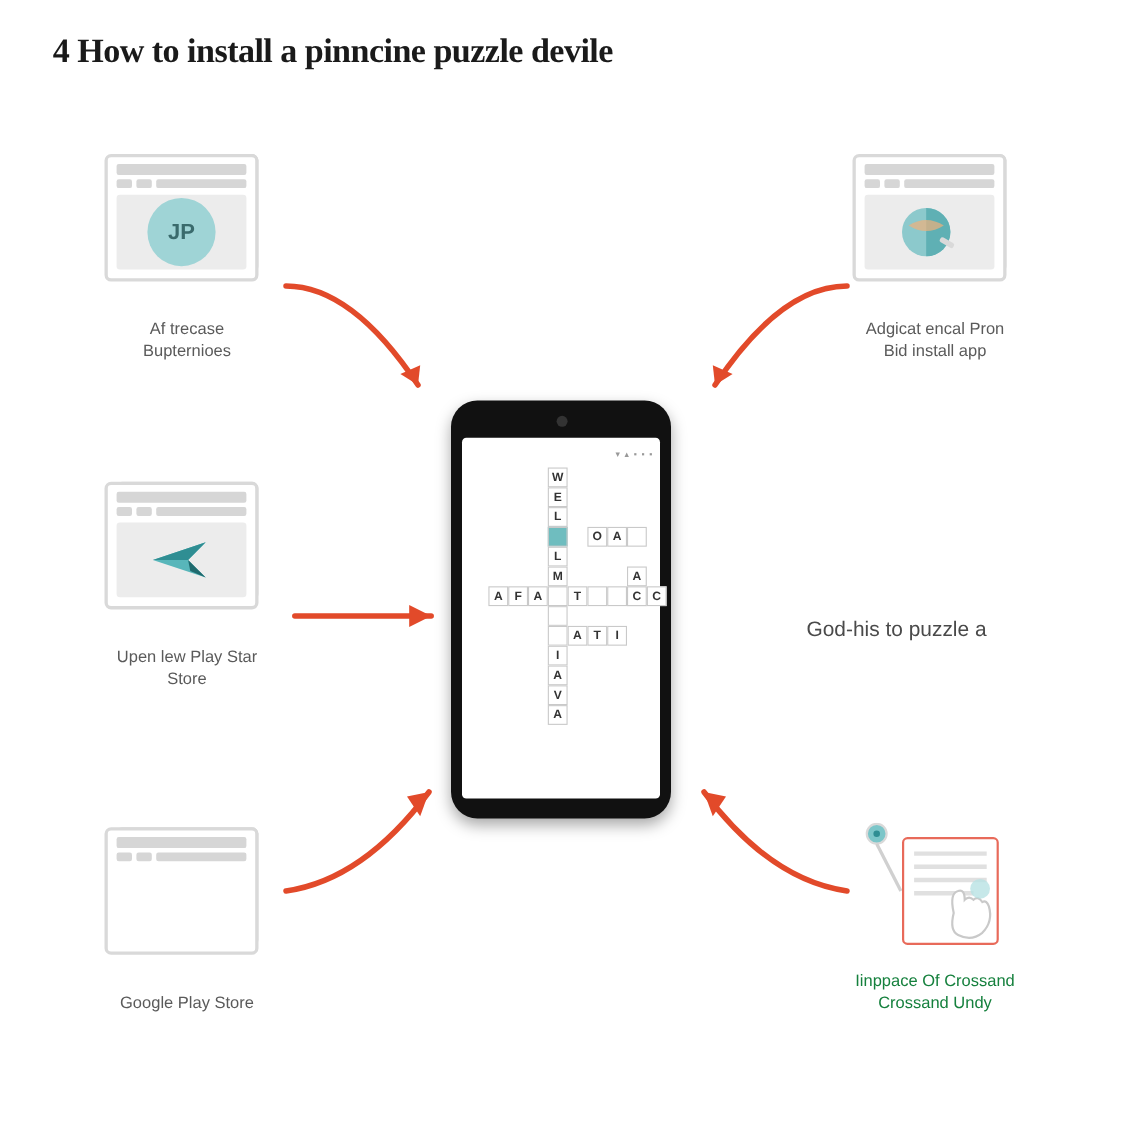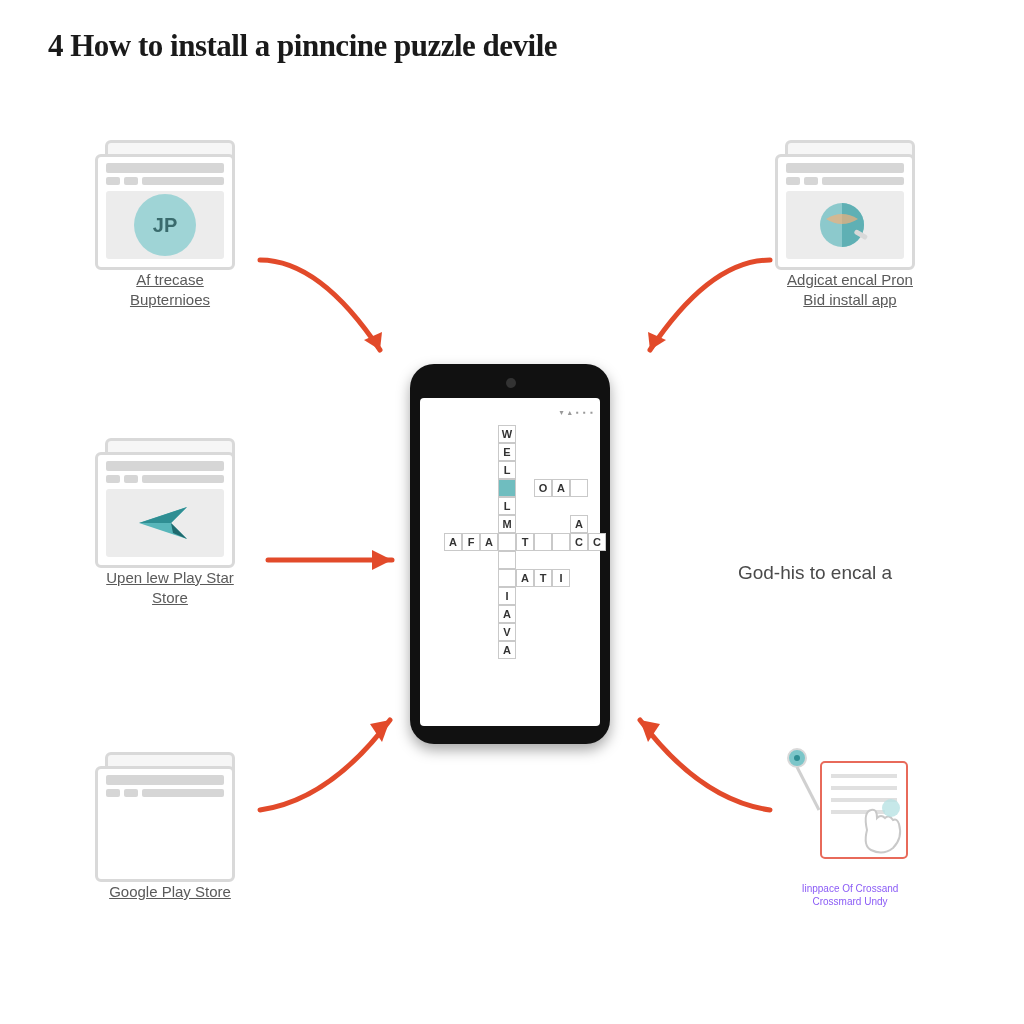--- a/index.html
+++ b/index.html
@@ -38,46 +38,45 @@
   .card .window .backpane, .card .window .frontpane {
     position: absolute;
     border: 3px solid #d9d9d9;
     border-radius: 6px;
     background: #f6f6f6;
   }
   .card .window .backpane {
     top: 0; left: 10px; width: 130px; height: 108px;
   }
   .card .window .frontpane {
-    top: 14px; left: 0; width: 140px; height: 116px;
+    top: 0; left: 0; width: 140px; height: 116px;
     background: #fff;
     display: flex; flex-direction: column;
   }
   .frontpane .bar1 {
     height: 10px; margin: 6px 8px 4px 8px; background: #d6d6d6; border-radius: 2px;
   }
   .frontpane .bar2row {
     display: flex; gap: 4px; margin: 0 8px 6px 8px;
   }
   .frontpane .bar2row span {
     height: 8px; background: #d6d6d6; border-radius: 2px;
   }
   .frontpane .bar2row .s { width: 14px; }
   .frontpane .bar2row .l { flex: 1; }
   .frontpane .bodyarea {
     flex: 1; margin: 0 8px 8px 8px; background: #ececec; border-radius: 3px;
     display: flex; align-items: center; justify-content: center;
   }
   .card .caption {
-    margin-top: 0;
+    margin-top: 20px;
     font-size: 15px;
     line-height: 1.3;
     color: #5a5a5a;
     font-weight: 500;
-    text-decoration: underline;
   }
 
   .circle-badge {
     width: 62px; height: 62px; border-radius: 50%;
     background: #9fd4d6;
     display: flex; align-items: center; justify-content: center;
     font-weight: 700; font-size: 20px; color: #3a6b6d;
   }
   .square-badge {
     width: 58px; height: 50px;
@@ -138,23 +137,23 @@
   }
 
   
   .doccard {
     position: absolute;
     text-align: center;
   }
   .doccard svg { display: block; margin: 0 auto; }
   .doccard .caption {
     margin-top: 14px;
-    font-size: 10px;
+    font-size: 15px;
     line-height: 1.3;
-    color: #8b5cf6;
+    color: #15803d;
     font-weight: 500;
     text-align: center;
   }
 
   
   .arrow { position: absolute; pointer-events: none; }
   .arrow path { fill: none; stroke: #e24a2a; stroke-width: 5; stroke-linecap: round; }
   .arrow .head { fill: #e24a2a; }
 </style>
 </head>
@@ -248,42 +247,42 @@
       </div>
     </div>
   </div>
   <div class="caption">
     <div>Adgicat encal Pron</div>
     <div>Bid install app</div>
   </div>
 </div>
 
 <div class="sidetext">
-  <div>God-his to encal a</div>
+  <div>God-his to puzzle a</div>
 </div>
 
 <div class="doccard" style="left:760px; top:748px; width:180px;">
   <svg width="150" height="120" viewBox="0 0 150 120">
 
     <circle cx="22" cy="10" r="9" fill="#7cc6c9" stroke="#d9d9d9" stroke-width="2"></circle>
     <circle cx="22" cy="10" r="3" fill="#2f8e93"></circle>
     <line x1="22" y1="19" x2="44" y2="62" stroke="#d0d0d0" stroke-width="3"></line>
 
     <rect x="46" y="14" width="86" height="96" rx="4" fill="#fff" stroke="#e86a5a" stroke-width="2"></rect>
     <line x1="56" y1="28" x2="122" y2="28" stroke="#e0e0e0" stroke-width="4"></line>
     <line x1="56" y1="40" x2="122" y2="40" stroke="#e0e0e0" stroke-width="4"></line>
     <line x1="56" y1="52" x2="122" y2="52" stroke="#e0e0e0" stroke-width="4"></line>
     <line x1="56" y1="64" x2="110" y2="64" stroke="#e0e0e0" stroke-width="4"></line>
 
     <path d="M92 82 q-4 -18 4 -20 q6 -2 6 8 q4 -4 8 0 q4 -4 8 2 q4 -2 6 4 q4 14 -6 24 q-10 8 -22 2 q-8 -4 -4 -20 z" fill="#fff" stroke="#c9c9c9" stroke-width="2"></path>
     <circle cx="116" cy="60" r="9" fill="#b8e2e3" opacity="0.8"></circle>
   </svg>
   <div class="caption">
     <div>Iinppace Of Crossand</div>
-    <div>Crossmard Undy</div>
+    <div>Crossand Undy</div>
   </div>
 </div>
 
 <div class="phone">
   <div class="screen">
     <div class="statusbar">▾ ▴ ▪ ▪ ▪</div>
     <div class="crossword" id="cw">
         <div class="cell" style="left: 72px; top: 0px;">W</div>
         <div class="cell" style="left: 72px; top: 18px;">E</div>
         <div class="cell" style="left: 72px; top: 36px;">L</div>

